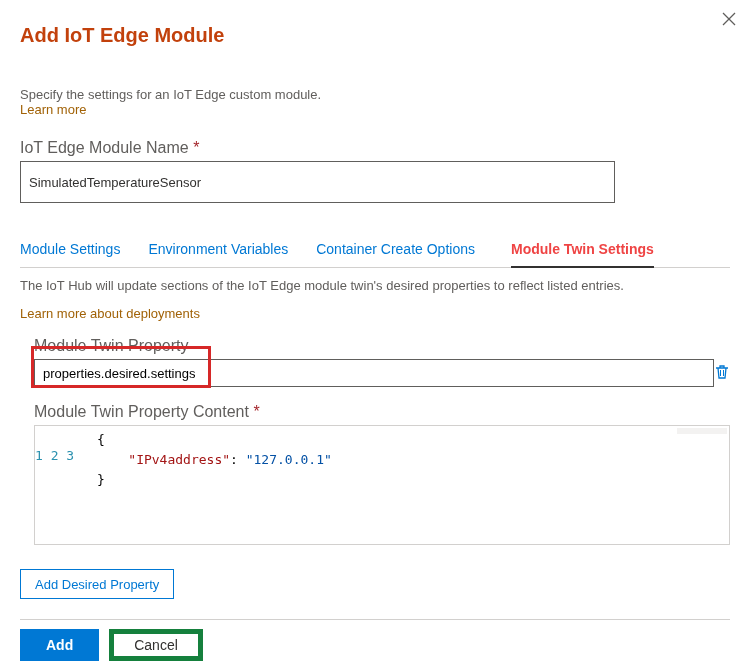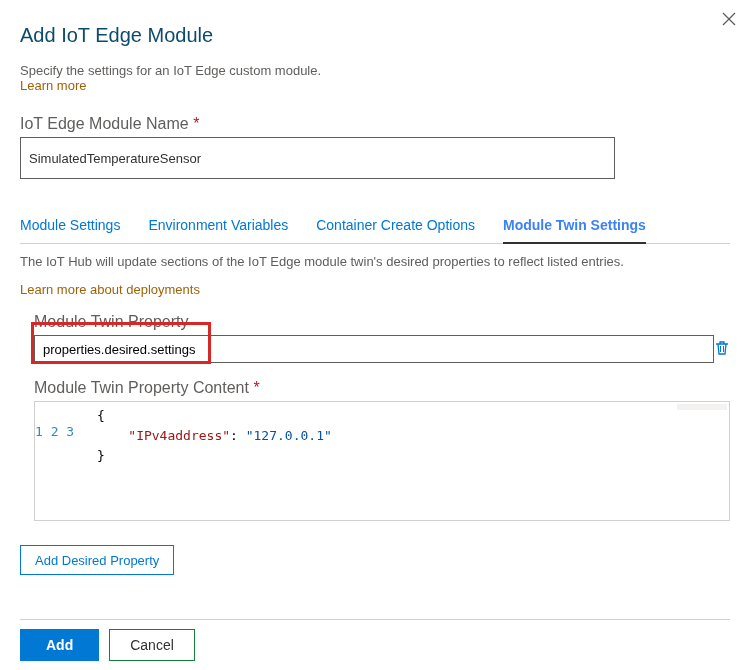--- a/index.html
+++ b/index.html
@@ -20,24 +20,24 @@
     flex-direction: column;
   }
   .close-btn {
     position: absolute;
     top: 12px;
     right: 14px;
     cursor: pointer;
   }
   .close-btn svg { width:14px; height:14px; stroke:#605e5c; stroke-width:1.2; }
   h1.title {
-    margin: 4px 0 16px 0;
+    margin: 4px 0 40px 0;
     font-size: 20px;
-    font-weight: 400;
-    color: #0c4a6e;
+    font-weight: 700;
+    color: #c2410c;
   }
   .subtitle {
     font-size: 13px;
     color: #605e5c;
     margin: 0;
   }
   .link { color: #a16207; cursor: pointer; }
   .field-label { font-size: 16px; color:#605e5c; margin-bottom:4px; display:block; }
   .req::after { content:" *"; color:#a4262c; }
   .text-input {
@@ -58,22 +58,23 @@
   }
   .tab {
     padding: 8px 0 10px 0;
     font-size: 14px;
     color: #0078d4;
     cursor: pointer;
     position: relative;
     white-space: nowrap;
   }
   .tab.active {
-    color: #3b82f6;
+    color: #ef4444;
     font-weight: 600;
+    margin-left: 8px;
   }
   .tab.active::after {
     content:"";
     position:absolute;
     left:0; right:0; bottom:-1px;
     height:2px; background:#323130;
   }
   .body-text { margin-top:10px; color:#605e5c; font-size:13px; }
   .property-row { display:flex; align-items:center; }
   .property-input {
@@ -139,21 +140,21 @@
     padding: 9px 0;
     display:flex;
     gap: 10px;
   }
   .btn-primary {
     background:#0078d4; color:#fff; border:none;
     height: 32px; padding: 0 26px; font-size:14px; font-weight:600;
     cursor:pointer;
   }
   .btn-secondary {
-    background:#fff; color:#323130; border:1px solid #15803d;
+    background:#fff; color:#323130; border:5px solid #15803d;
     height:32px; padding: 0 20px; font-size:14px;
     cursor:pointer;
   }
   .indent { margin-left: 14px; }
   .sect { margin-top: 16px; }
   .prop-wrap { position: relative; }
 </style>
 </head>
 <body>
 

